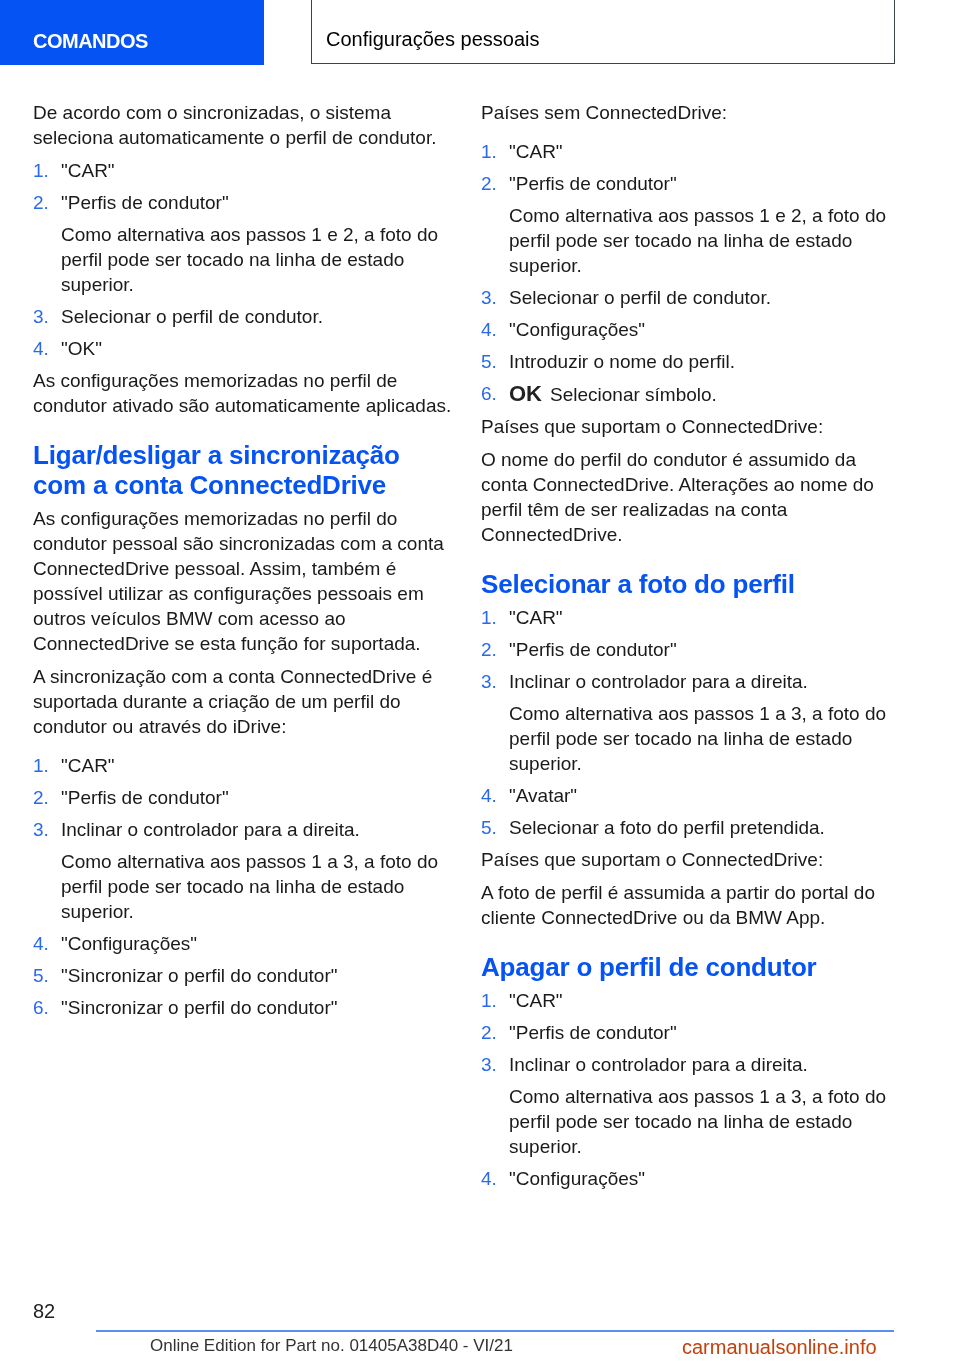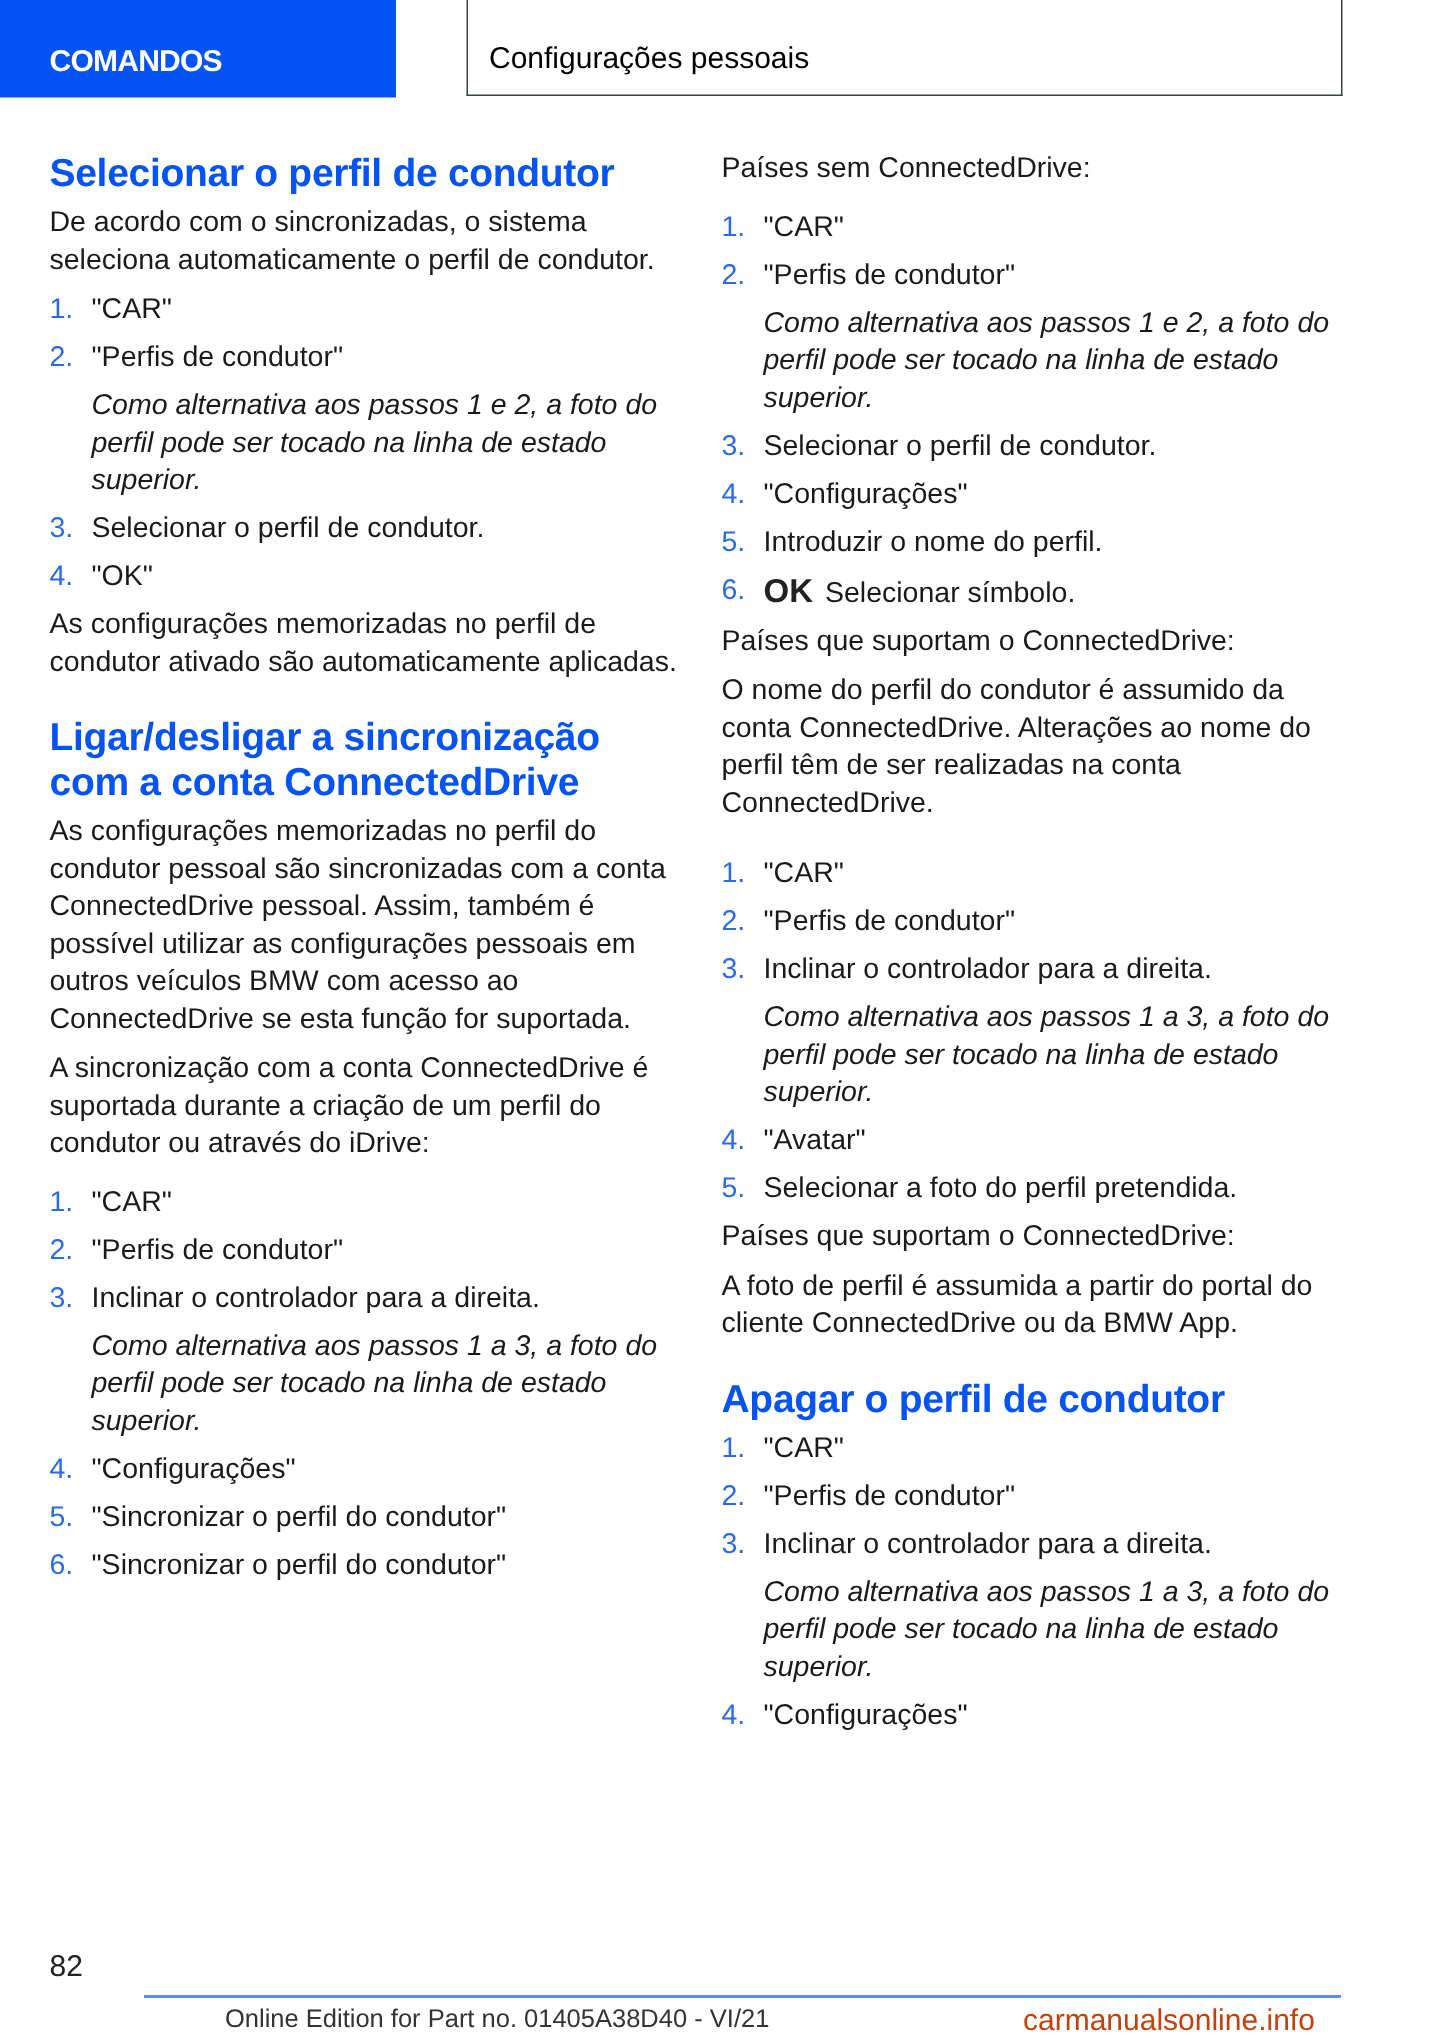--- a/index.html
+++ b/index.html
@@ -14,42 +14,41 @@
 
     .col { position: absolute; top: 100px; }
     .col-left { left: 33px; width: 420px; }
     .col-right { left: 481px; width: 420px; }
 
     h2 { color: #0653f4; font-weight: bold; font-size: 26px; line-height: 30px; margin: 0 0 6px 0; letter-spacing: -0.2px; }
     p { margin: 0 0 8px 0; font-size: 19px; line-height: 25px; }
     ol { list-style: none; margin: 0 0 2px 0; padding: 0; }
     ol li { position: relative; padding-left: 28px; font-size: 19px; line-height: 25px; margin-bottom: 7px; }
     ol li .num { position: absolute; left: 0; top: 0; color: #2a6ae8; }
-    ol li .note { display: block; margin-top: 7px; font-style: italic; }
+    ol li .note { display: block; margin-top: 7px; }
     .gap { height: 14px; }
     .okicon { font-weight: bold; font-size: 22px; margin-right: 8px; color: #222; }
 
     .pnum { position: absolute; left: 33px; top: 1300px; font-size: 20px; font-weight: normal; color: #222; }
     .fline { position: absolute; left: 96px; top: 1330px; width: 798px; height: 2px; background: #5a8ef0; }
     .fed { position: absolute; left: 150px; top: 1336px; font-size: 17px; color: #333; }
     .wm { position: absolute; left: 682px; top: 1336px; font-size: 20px; color: #c2410c; }
   </style>
 </head>
 <body>
 
 <div class="hdr-tab">
   <span>COMANDOS</span>
 </div>
 <div class="hdr-box">
   <span>Configurações pessoais</span>
 </div>
 
 <div class="col col-left">
   <section>
-    <h2>Selecionar o perfil de condutor</h2>
     <p>De acordo com o sincronizadas, o sistema seleciona automaticamente o perfil de condutor.</p>
     <ol>
       <li><span class="num">1.</span><span>"CAR"</span></li>
       <li><span class="num">2.</span><span>"Perfis de condutor"</span><span class="note">Como alternativa aos passos 1 e 2, a foto do perfil pode ser tocado na linha de estado superior.</span></li>
       <li><span class="num">3.</span><span>Selecionar o perfil de condutor.</span></li>
       <li><span class="num">4.</span><span>"OK"</span></li>
     </ol>
     <p>As configurações memorizadas no perfil de condutor ativado são automaticamente aplicadas.</p>
   </section>
   <div class="gap"></div>
@@ -77,20 +76,21 @@
       <li><span class="num">3.</span><span>Selecionar o perfil de condutor.</span></li>
       <li><span class="num">4.</span><span>"Configurações"</span></li>
       <li><span class="num">5.</span><span>Introduzir o nome do perfil.</span></li>
       <li><span class="num">6.</span><span class="okicon">OK</span><span>Selecionar símbolo.</span></li>
     </ol>
     <p>Países que suportam o ConnectedDrive:</p>
     <p>O nome do perfil do condutor é assumido da conta ConnectedDrive. Alterações ao nome do perfil têm de ser realizadas na conta ConnectedDrive.</p>
   </section>
   <div class="gap"></div>
   <section>
+    <h2>Selecionar a foto do perfil</h2>
     <ol>
       <li><span class="num">1.</span><span>"CAR"</span></li>
       <li><span class="num">2.</span><span>"Perfis de condutor"</span></li>
       <li><span class="num">3.</span><span>Inclinar o controlador para a direita.</span><span class="note">Como alternativa aos passos 1 a 3, a foto do perfil pode ser tocado na linha de estado superior.</span></li>
       <li><span class="num">4.</span><span>"Avatar"</span></li>
       <li><span class="num">5.</span><span>Selecionar a foto do perfil pretendida.</span></li>
     </ol>
     <p>Países que suportam o ConnectedDrive:</p>
     <p>A foto de perfil é assumida a partir do portal do cliente ConnectedDrive ou da BMW App.</p>
   </section>

